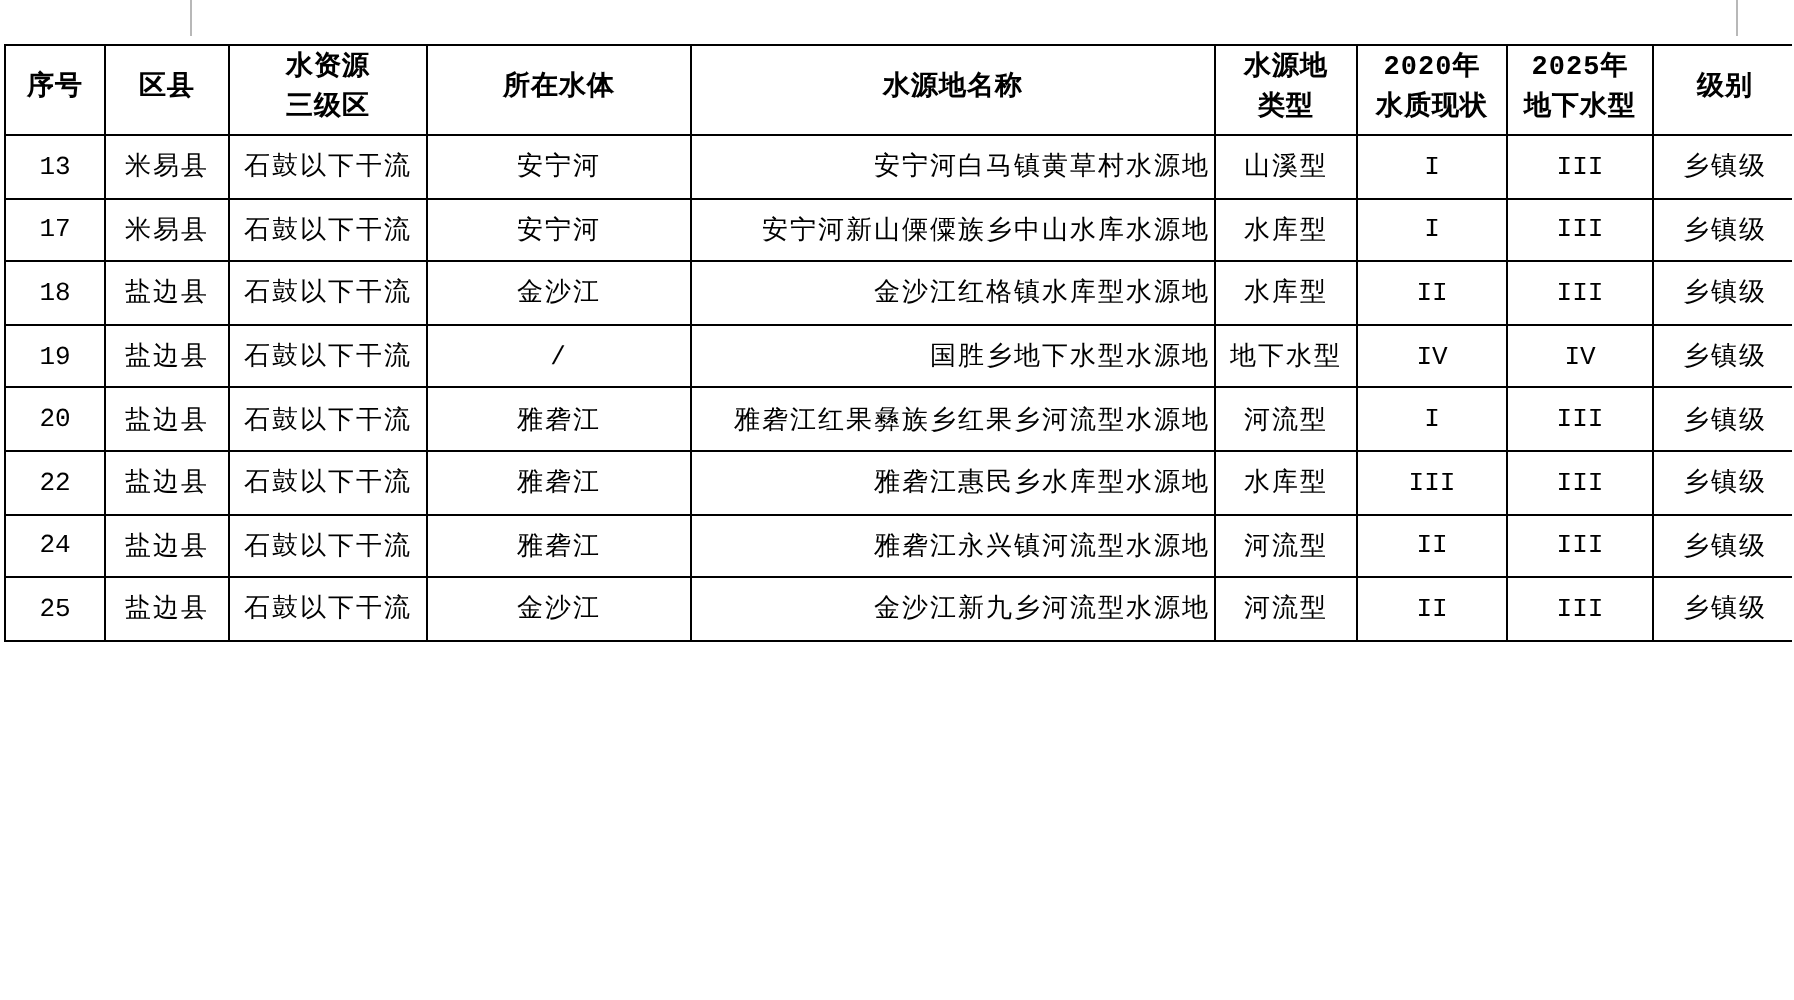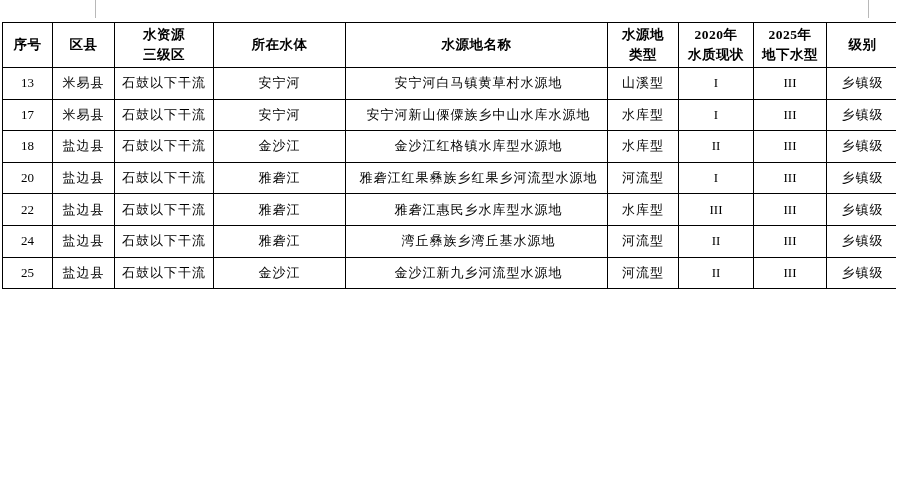--- a/index.html
+++ b/index.html
@@ -6,21 +6,21 @@
     margin: 0;
     padding: 0;
     background: #ffffff;
   }
   .screen {
     position: relative;
     width: 896px;
     height: 500px;
     background: #ffffff;
     overflow: hidden;
-    font-family: Liberation Serif, serif;
+    font-family: Liberation Mono, monospace;
     color: #000000;
   }
   .guide-mark {
     position: absolute;
     top: 0;
     width: 1px;
     height: 18px;
     background: #b8b8b8;
   }
   #guide-left  { left: 95px; }
@@ -48,21 +48,21 @@
     line-height: 1.45;
     white-space: pre-line;
     letter-spacing: 0.5px;
   }
   .water-table td {
     font-size: 13px;
     height: 30.6px;
     letter-spacing: 1px;
   }
   .water-table td.col-name {
-    text-align: center;
+    text-align: right;
     padding-left: 6px;
     margin-top: 44px;
   }
   .water-table td.col-num {
     letter-spacing: 0;
   }
 </style>
 </head>
 <body>
 
@@ -128,20 +128,31 @@
           <td>盐边县</td>
           <td>石鼓以下干流</td>
           <td>金沙江</td>
           <td class="col-name">金沙江红格镇水库型水源地</td>
           <td>水库型</td>
           <td class="col-num">II</td>
           <td class="col-num">III</td>
           <td>乡镇级</td>
         </tr>
         <tr>
+          <td class="col-num">19</td>
+          <td>盐边县</td>
+          <td>石鼓以下干流</td>
+          <td>/</td>
+          <td class="col-name">国胜乡地下水型水源地</td>
+          <td>地下水型</td>
+          <td class="col-num">IV</td>
+          <td class="col-num">IV</td>
+          <td>乡镇级</td>
+        </tr>
+        <tr>
           <td class="col-num">20</td>
           <td>盐边县</td>
           <td>石鼓以下干流</td>
           <td>雅砻江</td>
           <td class="col-name">雅砻江红果彝族乡红果乡河流型水源地</td>
           <td>河流型</td>
           <td class="col-num">I</td>
           <td class="col-num">III</td>
           <td>乡镇级</td>
         </tr>
@@ -154,21 +165,21 @@
           <td>水库型</td>
           <td class="col-num">III</td>
           <td class="col-num">III</td>
           <td>乡镇级</td>
         </tr>
         <tr>
           <td class="col-num">24</td>
           <td>盐边县</td>
           <td>石鼓以下干流</td>
           <td>雅砻江</td>
-          <td class="col-name">湾丘彝族乡湾丘基水源地</td>
+          <td class="col-name">雅砻江永兴镇河流型水源地</td>
           <td>河流型</td>
           <td class="col-num">II</td>
           <td class="col-num">III</td>
           <td>乡镇级</td>
         </tr>
         <tr>
           <td class="col-num">25</td>
           <td>盐边县</td>
           <td>石鼓以下干流</td>
           <td>金沙江</td>

